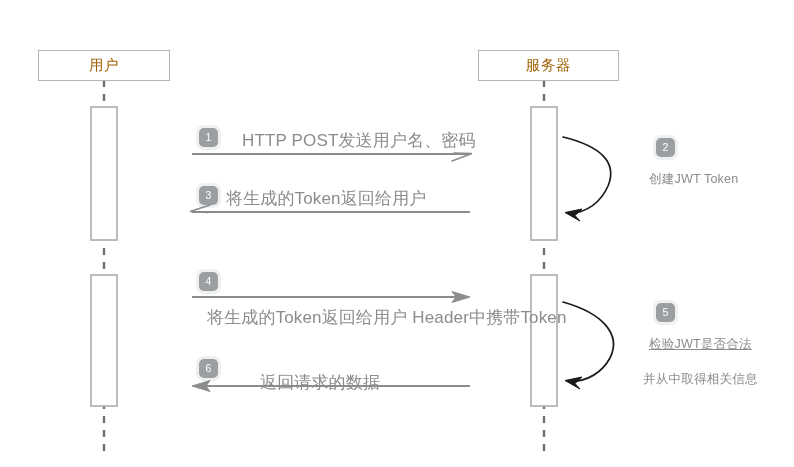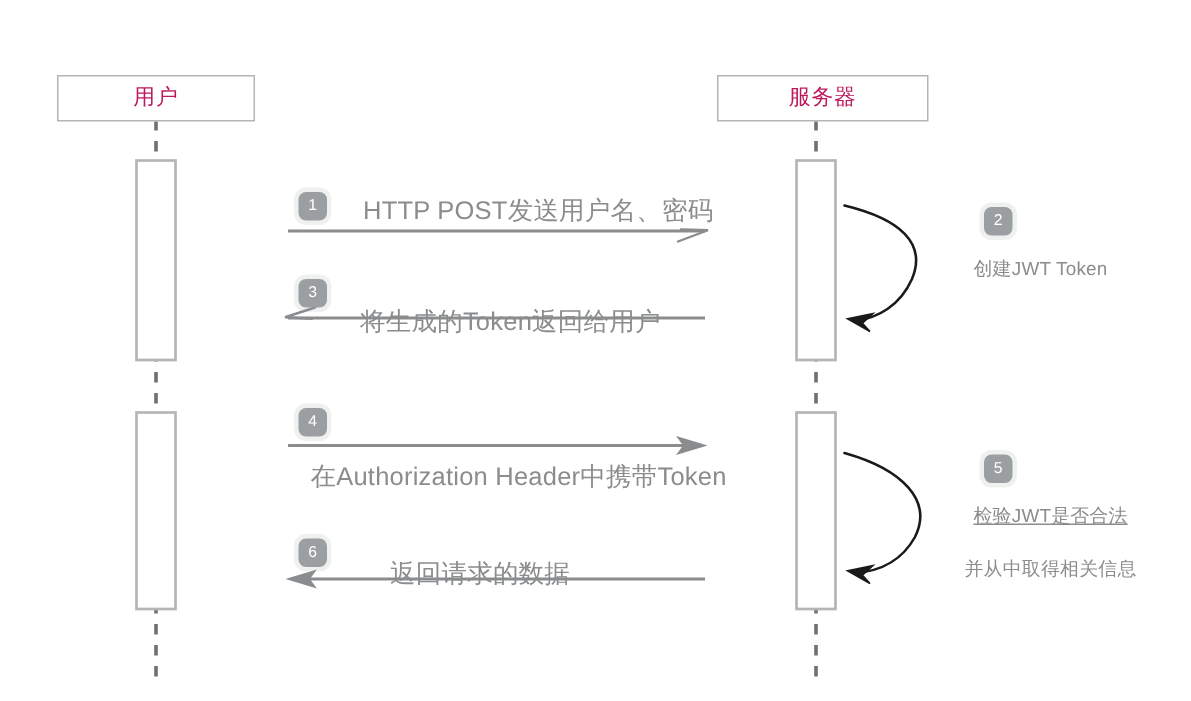--- a/index.html
+++ b/index.html
@@ -31,21 +31,21 @@
     position: absolute;
     box-sizing: border-box;
     border: 1.6px solid #b3b6b8;
     background: #ffffff;
     display: flex;
     align-items: center;
     justify-content: center;
   }
   .actor-label {
     font-size: 14.5px;
-    color: #be185d;
+    color: #a16207;
     letter-spacing: 0.6px;
     line-height: 1;
   }
   .msg-label {
     position: absolute;
     font-size: 17px;
     color: #8a8c8e;
     white-space: nowrap;
     line-height: 1.15;
     letter-spacing: 0.15px;
@@ -127,24 +127,24 @@
   </div>
 
   <div class="actor-box" style="left:478px; top:50px; width:141px; height:31px;">
     <span class="actor-label">服务器</span>
   </div>
 
   <div class="seq-badge" style="left:199px; top:128px;">1</div>
   <div class="msg-label" style="left:242px; top:131px;">HTTP POST发送用户名、密码</div>
 
   <div class="seq-badge" style="left:199px; top:186px;">3</div>
-  <div class="msg-label" style="left:240px; top:189px;margin-top:16px;">将生成的Token返回给用户</div>
+  <div class="msg-label" style="left:226px; top:189px;">将生成的Token返回给用户</div>
 
   <div class="seq-badge" style="left:199px; top:272px;">4</div>
-  <div class="msg-label" style="left:207px; top:308px;">在Authorization Header中携带Token</div>
+  <div class="msg-label" style="left:207px; top:308px;">将生成的Token返回给用户 Header中携带Token</div>
 
   <div class="seq-badge" style="left:199px; top:359px;">6</div>
   <div class="msg-label" style="left:260px; top:362px;margin-top:11px;">返回请求的数据</div>
 
   <div class="seq-badge" style="left:656px; top:138px;">2</div>
   <div class="note-label" style="left:649px; top:170px;">创建JWT Token</div>
 
   <div class="seq-badge" style="left:656px; top:303px;">5</div>
   <div class="note-label" style="left:649px; top:335px;text-decoration:underline;">检验JWT是否合法</div>
   <div class="note-label" style="left:643px; top:370px;">并从中取得相关信息</div>

